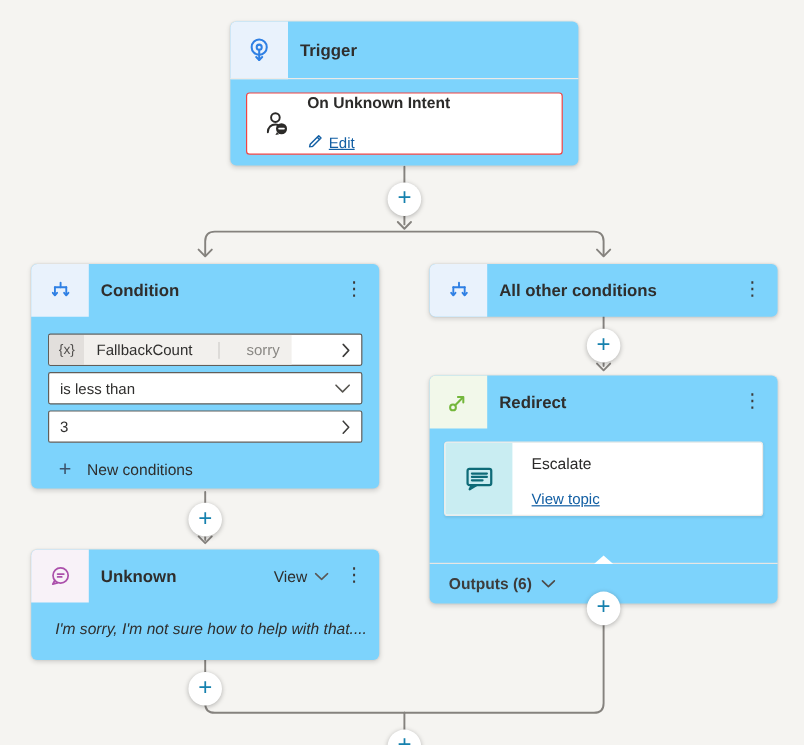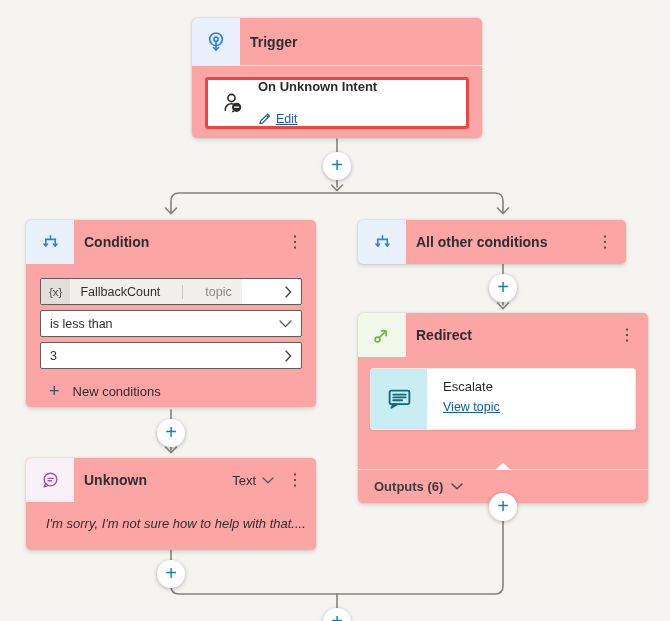--- a/index.html
+++ b/index.html
@@ -6,21 +6,21 @@
   html, body { width: 670px; height: 621px; overflow: hidden; }
   body {
     background: #f5f4f1;
     font-family: "Liberation Sans", sans-serif;
     color: #323130;
   }
   .canvas { position: relative; width: 670px; height: 621px; }
   .wires { position: absolute; left: 0; top: 0; z-index: 0; }
 
   .node {
-    position: absolute; background: #fca5a5; border-radius: 5px; z-index: 2;
+    position: absolute; background: #7dd3fc; border-radius: 5px; z-index: 2;
     box-shadow: 0 0 0 1px rgba(0,0,0,0.03), 0 1.6px 4px rgba(0,0,0,0.14);
   }
   .hdr { display: flex; align-items: center; position: relative; }
   .icon-cell {
     width: 48px; align-self: stretch; flex: none;
     display: flex; align-items: center; justify-content: center;
     border-radius: 5px 0 0 0;
   }
   .icon-cell.full { border-radius: 5px 0 0 5px; }
   .blue-bg   { background: #e9f2fc; }
@@ -29,21 +29,21 @@
   .hdr-title { font-size: 14px; font-weight: 700; padding-left: 10px; color: #2f2e2d; }
   .kebab {
     margin-left: auto; padding: 4px 13px; font-size: 16px; color: #3b3a39;
     cursor: pointer; line-height: 1; letter-spacing: 0;
   }
   .hdr-divider { position: absolute; left: 0; right: 0; bottom: 0; height: 1px; background: #eceae7; }
 
   
   .intent-card {
     position: absolute; left: 13px; top: 59px; width: 264px; height: 52px;
-    border: 3px solid #ef4444; border-radius: 3px; display: flex; align-items: center;
+    border: 1px solid #ef4444; border-radius: 3px; display: flex; align-items: center;
     cursor: pointer; background: #fff;
   }
   .intent-icon { width: 50px; display: flex; justify-content: center; flex: none; }
   .intent-title { font-size: 13px; font-weight: 700; color: #2b2a29; }
   .intent-edit { display: flex; align-items: center; gap: 4px; margin-top: 16px; }
   .link { color: #115ea3; text-decoration: underline; font-size: 12.5px; cursor: pointer; }
 
   
   .cond-body { position: absolute; left: 14px; right: 14px; top: 58px; }
   .field {
@@ -191,21 +191,21 @@
       </div>
       <div class="hdr-title">Condition</div>
       <div class="kebab">⋮</div>
     </div>
     <div class="cond-body">
       <div class="field">
         <span class="var-badge">{x}</span>
         <span class="var-grp">
           <span class="var-name">FallbackCount</span>
           <span class="var-sep"></span>
-          <span class="var-type">topic</span>
+          <span class="var-type">sorry</span>
         </span>
         <span class="chev">
           <svg width="7" height="12" viewBox="0 0 7 12" fill="none" stroke="#3e3d3b" stroke-width="1.3" stroke-linecap="round" stroke-linejoin="round">
               <path d="M1 1 L5.6 6 L1 11"></path>
             </svg>
         </span>
       </div>
       <div class="field">
         <span class="field-label">is less than</span>
         <span class="chev">
@@ -222,21 +222,21 @@
             </svg>
         </span>
       </div>
       <div class="new-cond">
         <span class="plus-glyph">+</span>
         <span>New conditions</span>
       </div>
     </div>
   </div>
 
-  <div class="node" style="left:358px; top:220px; width:268px; height:44px">
+  <div class="node" style="left:358px; top:220px; width:290px; height:44px">
     <div class="hdr" style="height:44px">
       <div class="icon-cell blue-bg full">
         <svg width="21" height="21" viewBox="0 0 20 20" fill="none" stroke="#2f80e4" stroke-width="1.5" stroke-linecap="round" stroke-linejoin="round">
           <path d="M10 3.5 V7"></path>
             <path d="M5.5 7 H14.5"></path>
           <path d="M5.5 7 V13"></path>
             <path d="M14.5 7 V13"></path>
           <path d="M3.8 11.4 L5.5 13.4 L7.2 11.4"></path>
           <path d="M12.8 11.4 L14.5 13.4 L16.2 11.4"></path>
         </svg>
@@ -263,21 +263,21 @@
         <svg width="27" height="27" viewBox="0 0 26 26" fill="none" stroke="#0e6b78" stroke-width="1.8" stroke-linecap="round" stroke-linejoin="round">
           <rect x="3.5" y="4.5" width="19" height="13" rx="1.5"></rect>
           <path d="M7 8.3 H19"></path>
             <path d="M7 11 H19"></path>
             <path d="M7 13.7 H15.5"></path>
           <path d="M7 17.5 L5.2 21 L10.8 17.5 Z" fill="#0e6b78"></path>
         </svg>
       </div>
       <div class="topic-body">
         <div class="topic-title">Escalate</div>
-        <div style="margin-top:3px">
+        <div style="margin-top:13px">
           <span class="link">View topic</span>
         </div>
       </div>
     </div>
     <div class="outputs">
       <div class="notch"></div>
       <span>Outputs (6)</span>
       <span style="display:flex;align-items:center">
         <svg width="12" height="7" viewBox="0 0 12 7" fill="none" stroke="#4d4b49" stroke-width="1.4" stroke-linecap="round" stroke-linejoin="round">
             <path d="M1 1 L6 5.8 L11 1"></path>
@@ -291,21 +291,21 @@
       <div class="icon-cell purple-bg">
         <svg width="23" height="23" viewBox="0 0 24 24" fill="none" stroke="#ab50ab" stroke-width="1.5" stroke-linecap="round" stroke-linejoin="round">
           <circle cx="12" cy="11" r="6.6"></circle>
           <path d="M6.9 15.2 L5.2 18.6 L9.2 17.4"></path>
           <path d="M9.4 9.8 H14.8"></path>
             <path d="M9.4 12.3 H13"></path>
         </svg>
       </div>
       <div class="hdr-title">Unknown</div>
       <div class="mode">
-        <span class="mode-label">Text</span>
+        <span class="mode-label">View</span>
         <span style="display:flex;align-items:center">
           <svg width="12" height="7" viewBox="0 0 12 7" fill="none" stroke="#5a5856" stroke-width="1.3" stroke-linecap="round" stroke-linejoin="round">
               <path d="M1 1 L6 5.8 L11 1"></path>
             </svg>
         </span>
       </div>
       <div class="kebab">⋮</div>
     </div>
     <div class="msg-body">I'm sorry, I'm not sure how to help with that....</div>
   </div>

